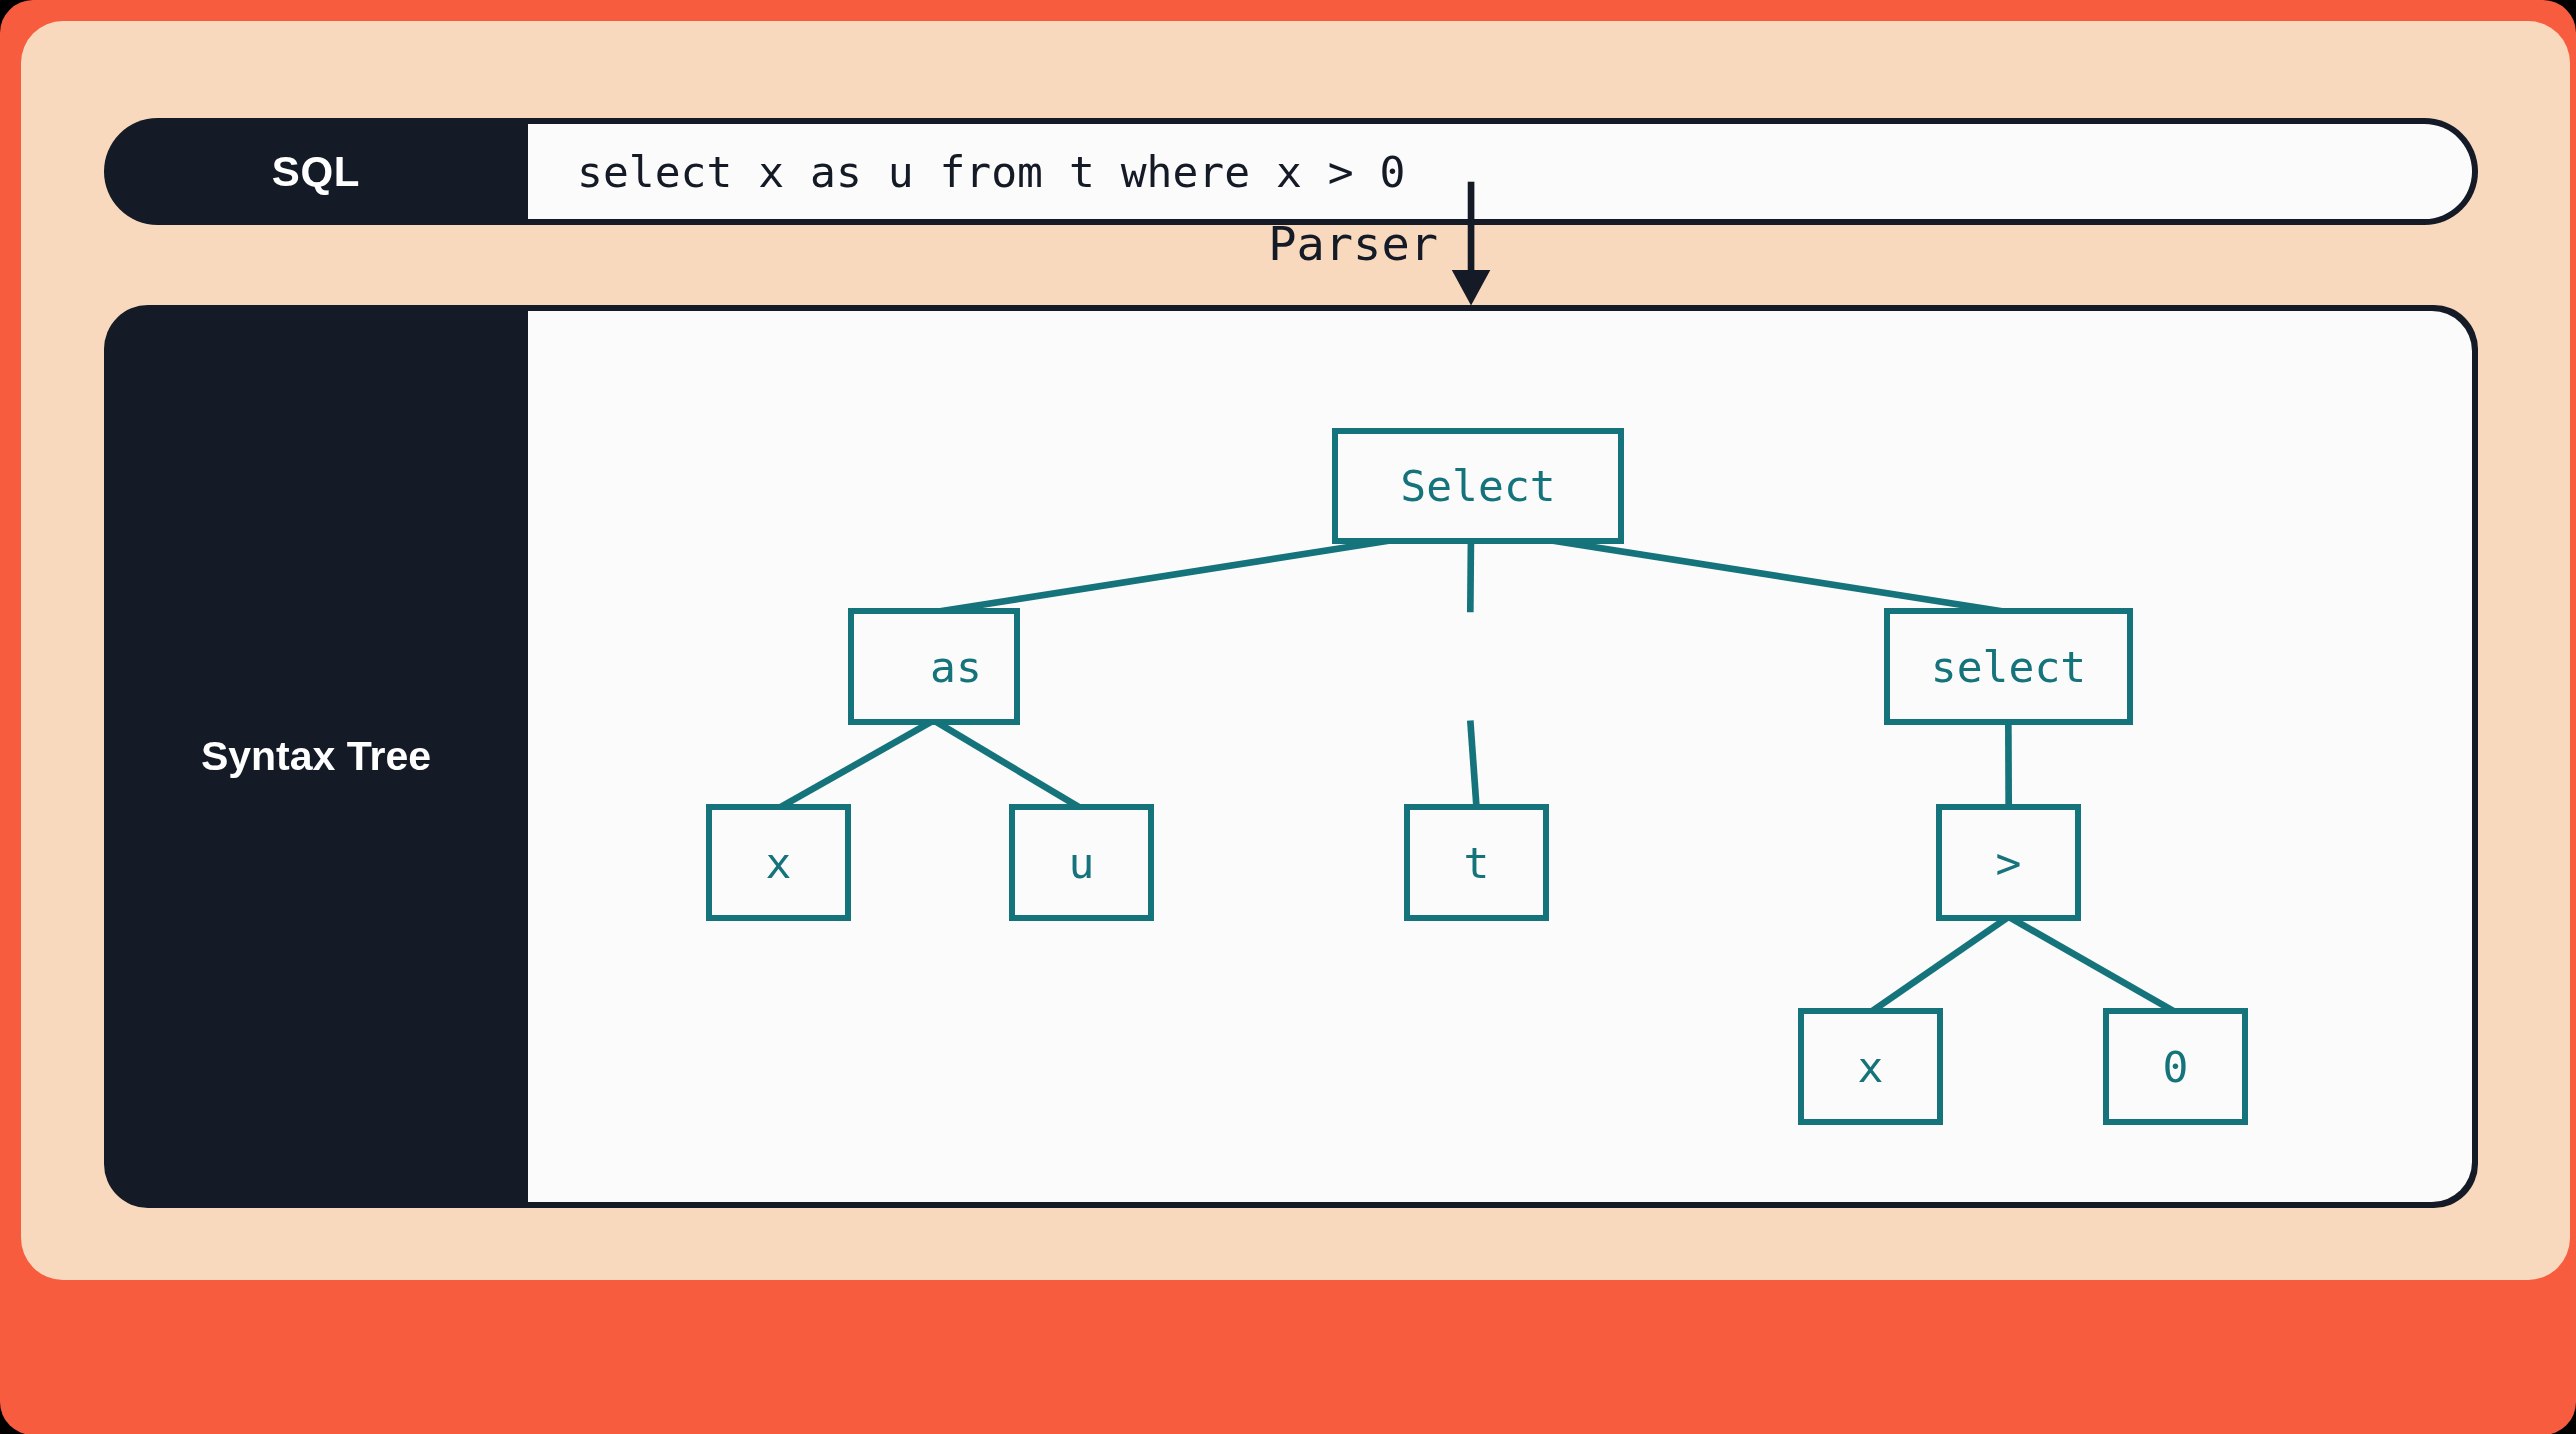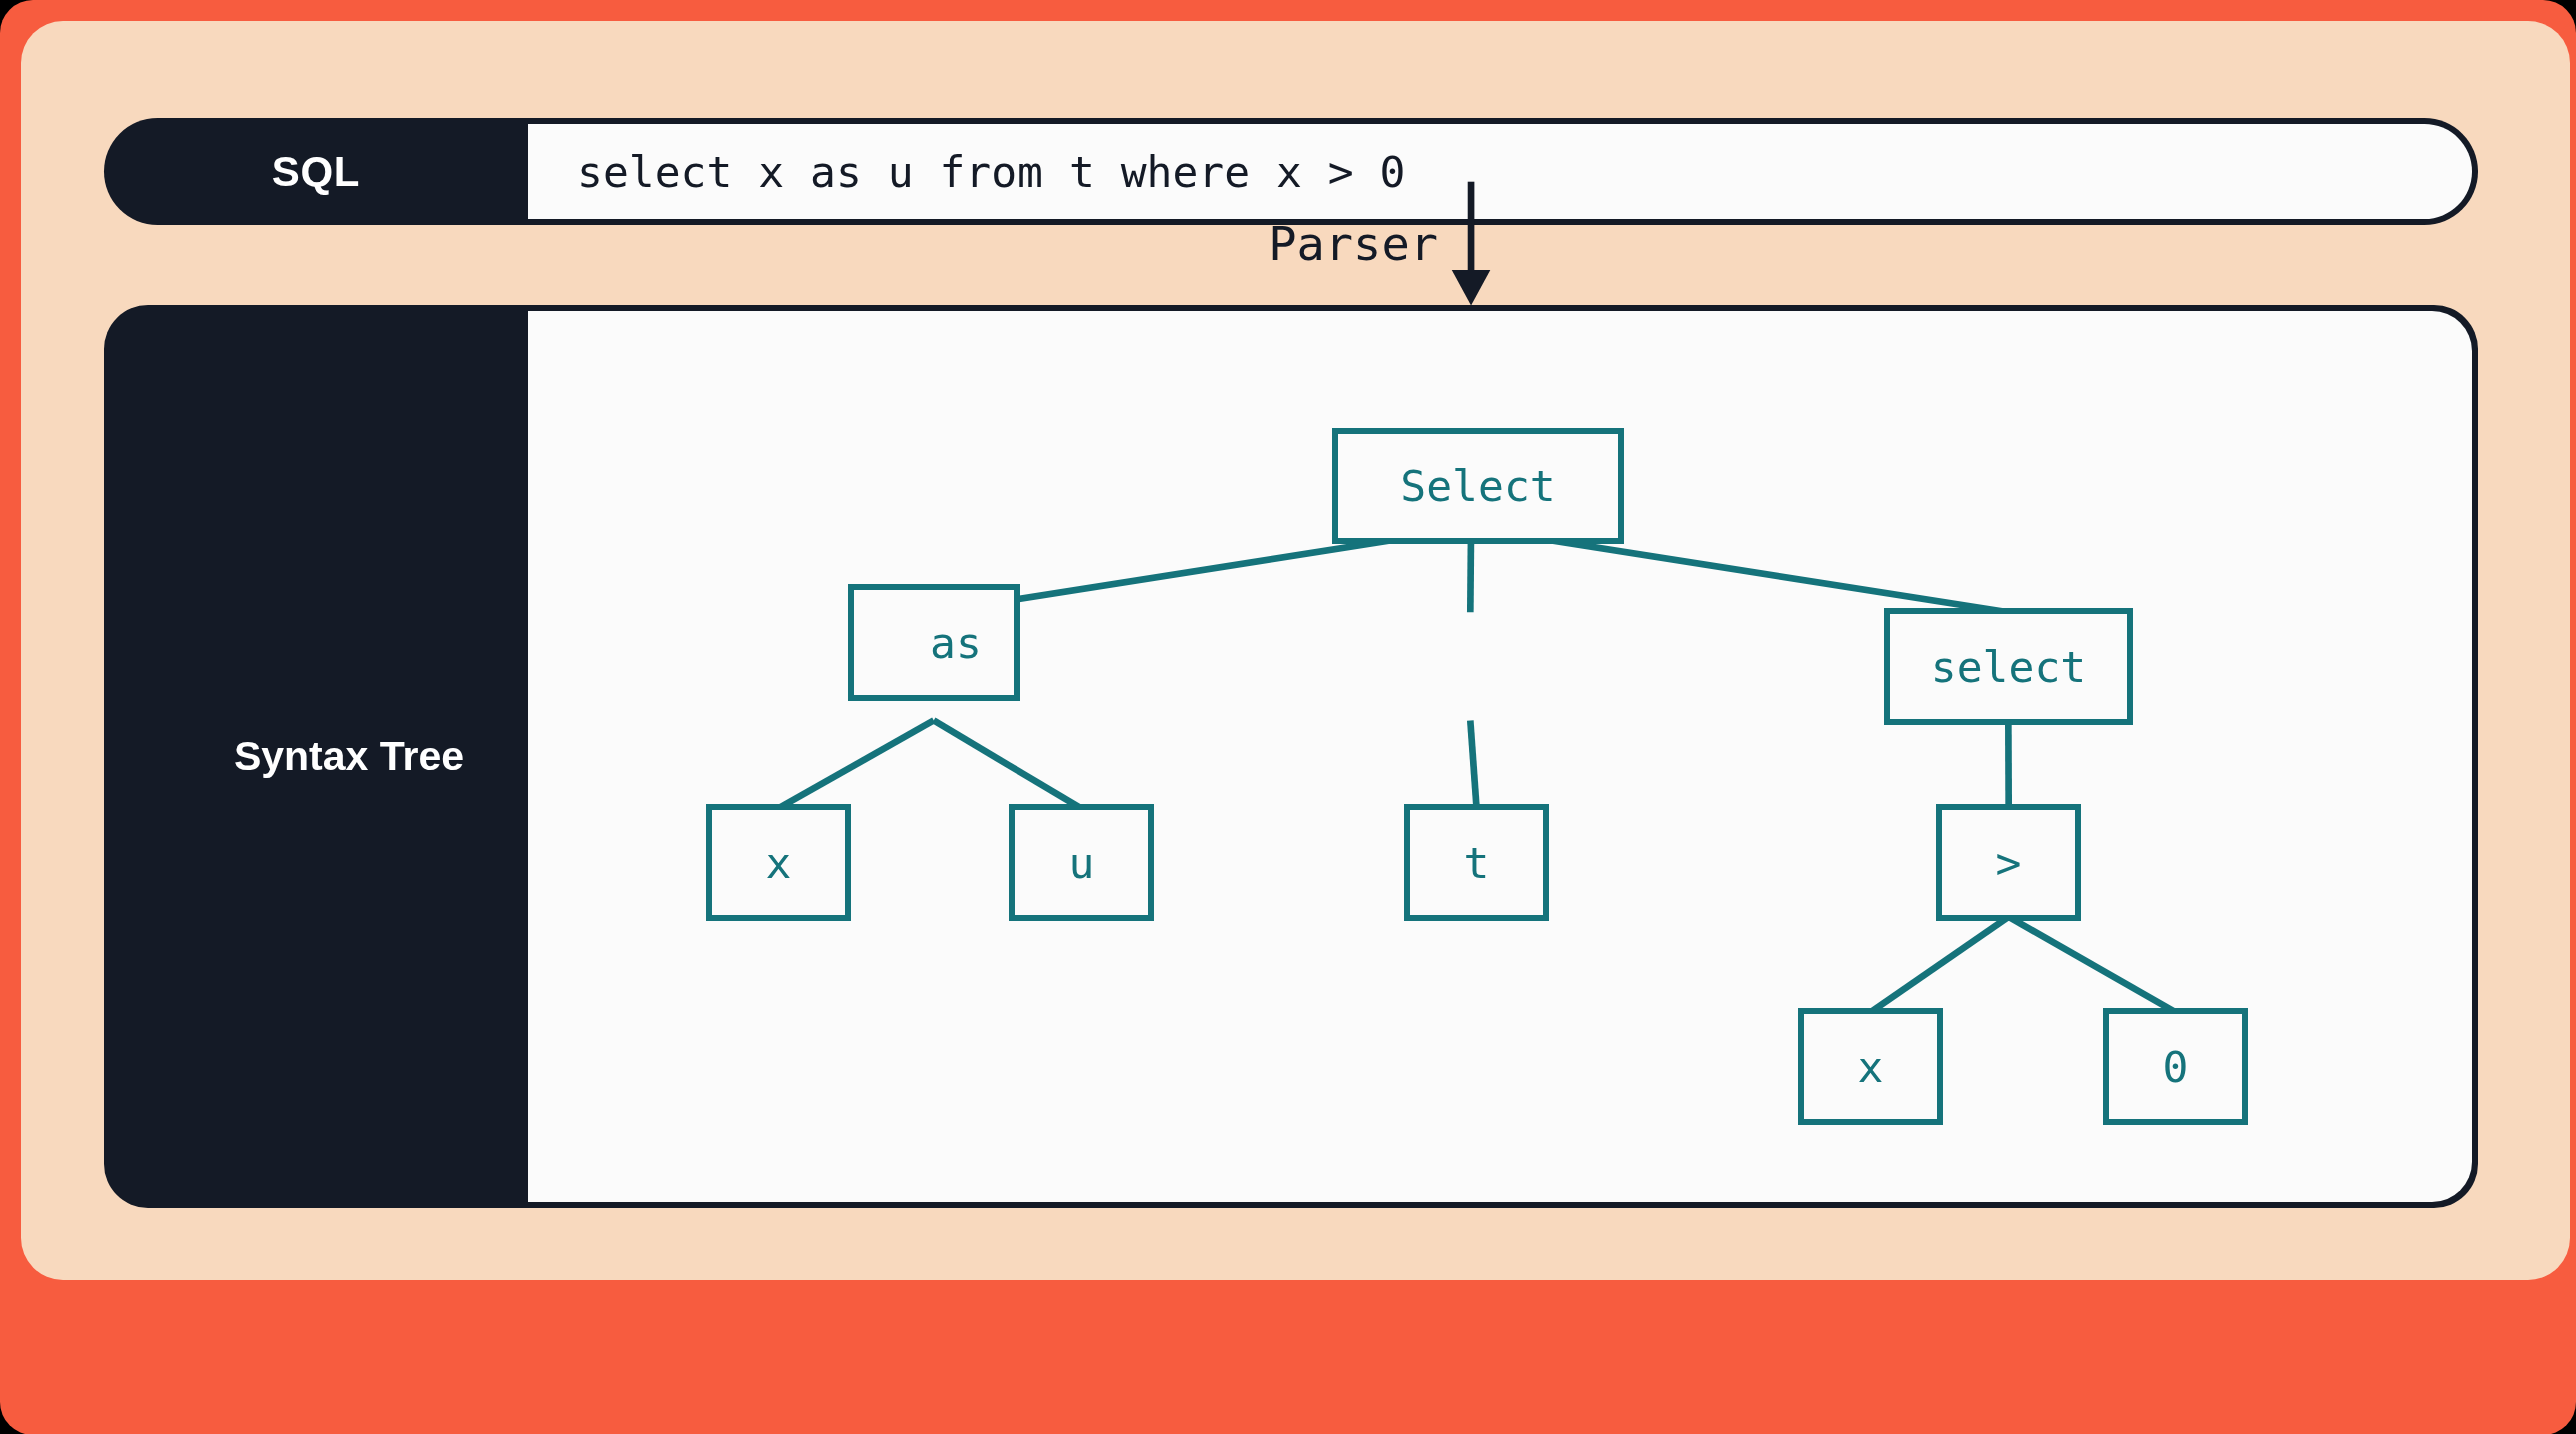--- a/index.html
+++ b/index.html
@@ -32,21 +32,21 @@
   .sql-query-text{color:var(--navy);font-size:43px;padding-left:49px;white-space:pre;}
 
   
   .parser-label{position:absolute;left:1186px;top:225px;width:252px;text-align:right;
            color:var(--navy);font-size:47px;line-height:37px;}
 
   
   .tree-panel{position:absolute;left:104px;top:305px;width:2374px;height:903px;
            background:var(--navy);border-radius:44px;}
   .tree-label-section{position:absolute;left:0;top:0;width:424px;height:100%;
-           display:flex;align-items:center;justify-content:center;padding-left:33px;}
+           display:flex;align-items:center;justify-content:center;}
   .tree-label{color:#fff;font-weight:bold;font-size:41px;}
   .tree-canvas{position:absolute;left:424px;top:6px;right:6px;bottom:6px;
            background:var(--paper);border-radius:0 40px 40px 0;}
 
   
   #overlay-svg{position:absolute;left:0;top:0;width:2576px;height:1435px;
            pointer-events:none;z-index:3;}
 
   
   .tree-node{position:absolute;z-index:4;background:var(--paper);
@@ -100,21 +100,21 @@
         <line x1="2710.5" y1="1237" x2="2936" y2="1366" stroke="#15737B" stroke-width="9"></line>
       </g>
   </svg>
 
   <div class="footer">
     
     
   </div>
 
 <div class="tree-node" style="left: 1332px; top: 416px; width: 292px; height: 116px; margin-top: 12px;">Select</div>
-    <div class="tree-node" style="left: 848px; top: 584px; width: 172px; height: 117px; padding-left: 44px;">as</div>
+    <div class="tree-node" style="left: 848px; top: 608px; width: 172px; height: 117px; padding-left: 44px;">as</div>
     <div class="tree-node" style="left: 1884px; top: 608px; width: 249px; height: 117px;">select</div>
     <div class="tree-node" style="left: 706px; top: 804px; width: 145px; height: 117px;">x</div>
     <div class="tree-node" style="left: 1009px; top: 804px; width: 145px; height: 117px;">u</div>
     <div class="tree-node" style="left: 1404px; top: 804px; width: 145px; height: 117px;">t</div>
     <div class="tree-node" style="left: 1936px; top: 804px; width: 145px; height: 117px;">&gt;</div>
     <div class="tree-node" style="left: 1798px; top: 1008px; width: 145px; height: 117px;">x</div>
     <div class="tree-node" style="left: 2103px; top: 1008px; width: 145px; height: 117px;">0</div>
   </div>
 
 

